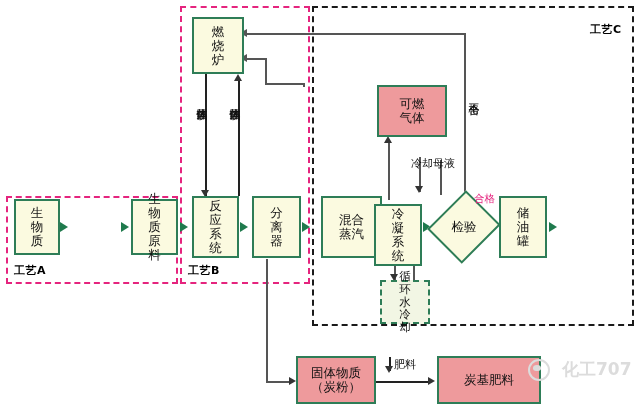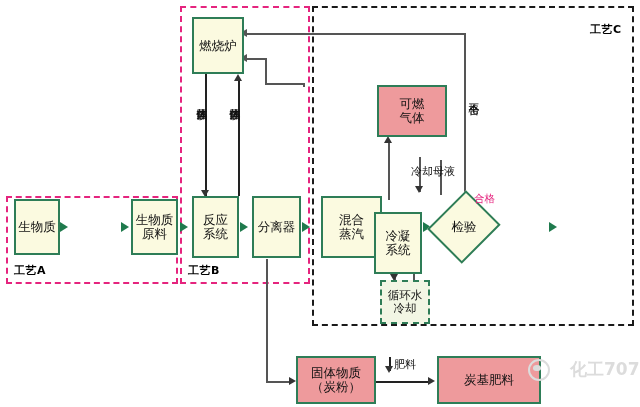--- a/index.html
+++ b/index.html
@@ -36,21 +36,21 @@
     position:absolute;
     box-sizing:border-box;
     border:2px solid #2E7D57;
     display:flex;
     align-items:center;
     justify-content:center;
     text-align:center;
     line-height:1.12;
     font-size:12.5px;
     color:#111;
-    padding:1px;
+    padding:13px;
   }
   .node.cream{ background:#FBFAE0; }
   .node.pinkfill{ background:#EE9A9C; }
   .node.dashed{
     border:2px dashed #2E7D57;
     background:#F2F6E4;
     font-size:11.5px;
   }
   .node span{display:block;}
 
@@ -127,21 +127,21 @@
     text-orientation:upright;
     letter-spacing:0px;
     line-height:1;
     white-space:nowrap;
   }
   .elabel.pink{ color:#E5247E; font-size:10.5px; }
 
   
   .watermark{
     position:absolute;
-    display:flex;align-items:center;gap:20px;
+    display:flex;align-items:center;gap:12px;
     color:#dcdcdc;
     font-size:17px;
     font-weight:bold;
     user-select:none;
   }
   .wm-logo{
     width:18px;height:18px;border-radius:50%;
     border:2px solid #dcdcdc;
     position:relative;
     flex:none;
@@ -243,32 +243,35 @@
     <span>分离器</span>
   </div>
 
   <div class="node cream" style="left:321px;top:196px;width:61px;height:62px;">
     <div>
       <span>混合</span>
       <span>蒸汽</span>
     </div>
   </div>
 
-  <div class="node cream" style="left:374px;top:212px;width:48px;height:62px;justify-content:center;">
+  <div class="node cream" style="left:374px;top:204px;width:48px;height:62px;justify-content:center;">
     <div>
       <span>冷凝</span>
       <span>系统</span>
     </div>
   </div>
 
   <div class="diamond" style="left:432px;top:191px;width:64px;height:72px;">
     <div class="dshape"></div>
     <div class="dlabel">检验</div>
   </div>
 
+  <div class="node cream" style="left:499px;top:196px;width:48px;height:62px;">
+    <span>储油罐</span>
+  </div>
 
 
   <div class="node pinkfill" style="left:377px;top:85px;width:70px;height:52px;">
     <div>
       <span>可燃</span>
       <span>气体</span>
     </div>
   </div>
 
   <div class="node pinkfill" style="left:296px;top:356px;width:80px;height:48px;">
@@ -290,21 +293,21 @@
   </div>
 
   <div class="elabel vert" style="left:196px;top:100px;">固体热载体</div>
 
   <div class="elabel vert" style="left:229px;top:100px;">固体热载体</div>
 
   <div class="elabel vert" style="left:468px;top:95px;">不合格</div>
 
   <div class="elabel pink" style="left:474px;top:192px;">合格</div>
 
-  <div class="elabel" style="left:411px;top:164px;">冷却母液</div>
+  <div class="elabel" style="left:411px;top:156px;">冷却母液</div>
 
   <div class="elabel" style="left:394px;top:357px;">肥料</div>
 
   <div class="watermark" style="left:528px;top:358px;">
     <div class="wm-logo"></div>
     <div>化工707</div>
   </div>
 
 </div>
 

